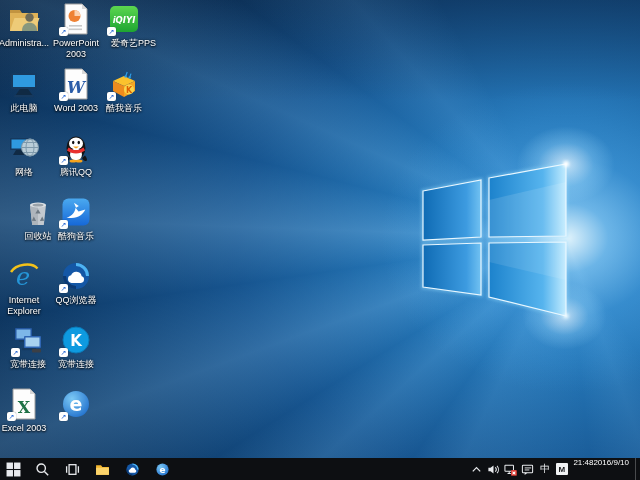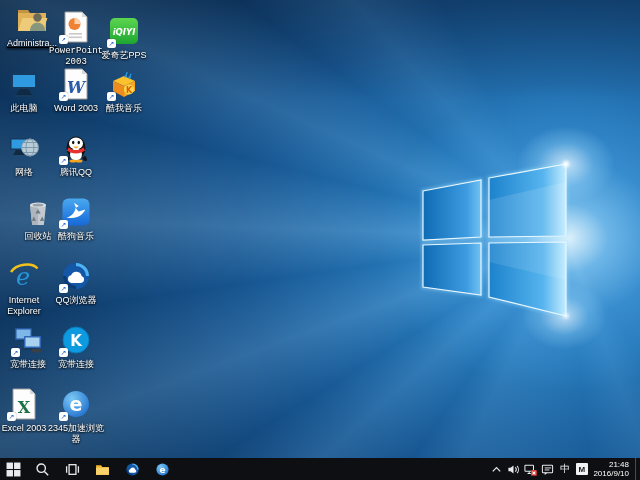--- a/index.html
+++ b/index.html
@@ -45,21 +45,21 @@
   .tb-btn:first-child{width:27px;}
   .tb-btn svg{width:15px;height:15px;display:block;}
   .tb-spacer{flex:1;}
   .tray{display:flex;align-items:stretch;}
   .tray-item{width:17px;display:flex;align-items:center;justify-content:center;cursor:pointer;
     color:#f0f2f4;font-size:10px;}
   .tray-item svg{width:13px;height:13px;display:block;}
   .tray-text{font-size:10px;line-height:1;}
   .tray-m{background:#f0f2f4;color:#16181b;font-size:8px;font-weight:bold;width:12px;height:12px;
     border-radius:1px;display:flex;align-items:center;justify-content:center;}
-  .clock{padding:0 6px 0 3px;display:flex;flex-direction:column;justify-content:center;
+  .clock{padding:0 6px 0 3px;display:flex;justify-content:center;
     text-align:right;color:#fff;font-size:8px;line-height:9.5px;cursor:pointer;}
   .show-desktop{width:4px;border-left:1px solid rgba(255,255,255,.25);cursor:pointer;}
 </style>
 </head>
 <body>
 
 <div class="stage">
 
   <div class="desktop">
     <div class="wallpaper">
@@ -91,47 +91,47 @@
         <polygon points="489,243 566,242 566,316 489,297" fill="url(#wgr)" stroke="#e8f7ff" stroke-width="1.2"></polygon>
         <polygon points="489,200 566,182 566,236 489,237" fill="rgba(255,255,255,.12)"></polygon>
         <polygon points="489,243 566,242 566,280 489,262" fill="rgba(255,255,255,.10)"></polygon>
         <g filter="url(#wblur)">
           <circle cx="566" cy="164" r="3" fill="#ffffff"></circle>
           <circle cx="566" cy="316" r="2.5" fill="#eefaff"></circle>
         </g>
       </svg>
     </div>
     <div id="desktop-icons">
-        <div class="icell" style="left: 8px; top: 3px; text-decoration: underline;">
+        <div class="icell" style="left: 0px; top: 3px;">
           <div class="ic">
             <svg viewBox="0 0 32 32">
               <path d="M2 7h10l2 3h16v18H2z" fill="#c29440"></path>
               <path d="M2 10h28v18H2z" fill="#dfb257"></path>
               <path d="M2 28l4.5-13h25L27 28z" fill="#eecb78"></path>
               <circle cx="21.5" cy="14.5" r="4.2" fill="#6d6a58"></circle>
               <path d="M14 28c0-6 3.4-8.3 7.5-8.3S29 22 29 28z" fill="#87977e"></path>
             </svg>
           </div>
           <div class="ilabel">Administra...</div>
         </div>
-        <div class="icell" style="left: 52px; top: 11px; font-family: Liberation Mono, monospace;">
+        <div class="icell" style="left: 52px; top: 3px;">
           <div class="ic">
             <svg viewBox="0 0 32 32">
               <path d="M5 1h17l5 5v25H5z" fill="#fdfdfd" stroke="#9e9e9e"></path>
               <path d="M22 1l5 5h-5z" fill="#d8d8d8"></path>
               <circle cx="14.5" cy="13" r="6" fill="#ef8234"></circle>
               <path d="M14.5 13V7a6 6 0 0 1 6 6z" fill="#fbd2b0"></path>
               <rect x="9" y="22" width="13" height="1.6" fill="#c9c9c9"></rect>
               <rect x="9" y="25.5" width="13" height="1.6" fill="#c9c9c9"></rect>
             </svg>
             <div class="shortcut">↗</div>
           </div>
           <div class="ilabel">PowerPoint 2003</div>
         </div>
-        <div class="icell" style="left: 100px; top: 15px;">
+        <div class="icell" style="left: 100px; top: 3px; text-align: right;">
           <div class="ic">
             <svg viewBox="0 0 32 32">
               <defs>
                 <linearGradient id="giqy" x1="0" y1="0" x2="0" y2="1">
                   <stop offset="0" stop-color="#5cd64f"></stop>
                   <stop offset="1" stop-color="#1ea531"></stop>
                 </linearGradient>
               </defs>
               <rect x="2" y="3" width="28" height="26" rx="5" fill="url(#giqy)"></rect>
               <text x="16" y="19.5" font-family="DejaVu Sans,sans-serif" font-size="8.5" font-weight="bold" font-style="italic" fill="#fff" text-anchor="middle">iQIYI</text>
@@ -304,21 +304,20 @@
                 <radialGradient id="g2345" cx="0.35" cy="0.3" r="0.9">
                   <stop offset="0" stop-color="#7cc9f5"></stop>
                   <stop offset="1" stop-color="#1565c8"></stop>
                 </radialGradient>
               </defs>
               <circle cx="16" cy="16" r="13" fill="url(#g2345)"></circle>
               <text x="16" y="23" font-family="DejaVu Sans,sans-serif" font-size="19" font-weight="bold" fill="#fff" text-anchor="middle">e</text>
             </svg>
             <div class="shortcut">↗</div>
           </div>
-          <div class="ilabel">2345加速浏览器</div>
         </div>
       </div>
   </div>
 
   <div class="taskbar">
     <div class="tb-left" id="taskbar-buttons">
         <div class="tb-btn">
           <svg viewBox="0 0 14 14">
             <rect x="0.5" y="0.5" width="6" height="6" fill="#e8eaed"></rect>
             <rect x="7.5" y="0.5" width="6" height="6" fill="#e8eaed"></rect>

